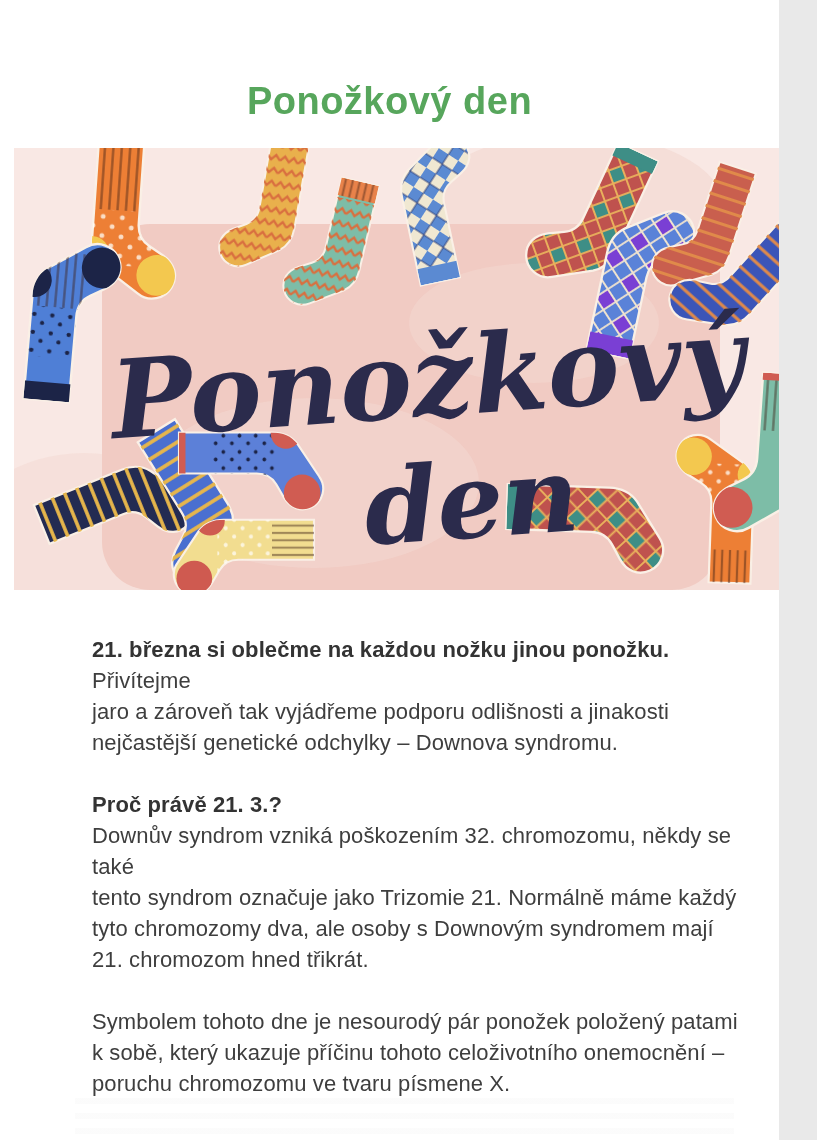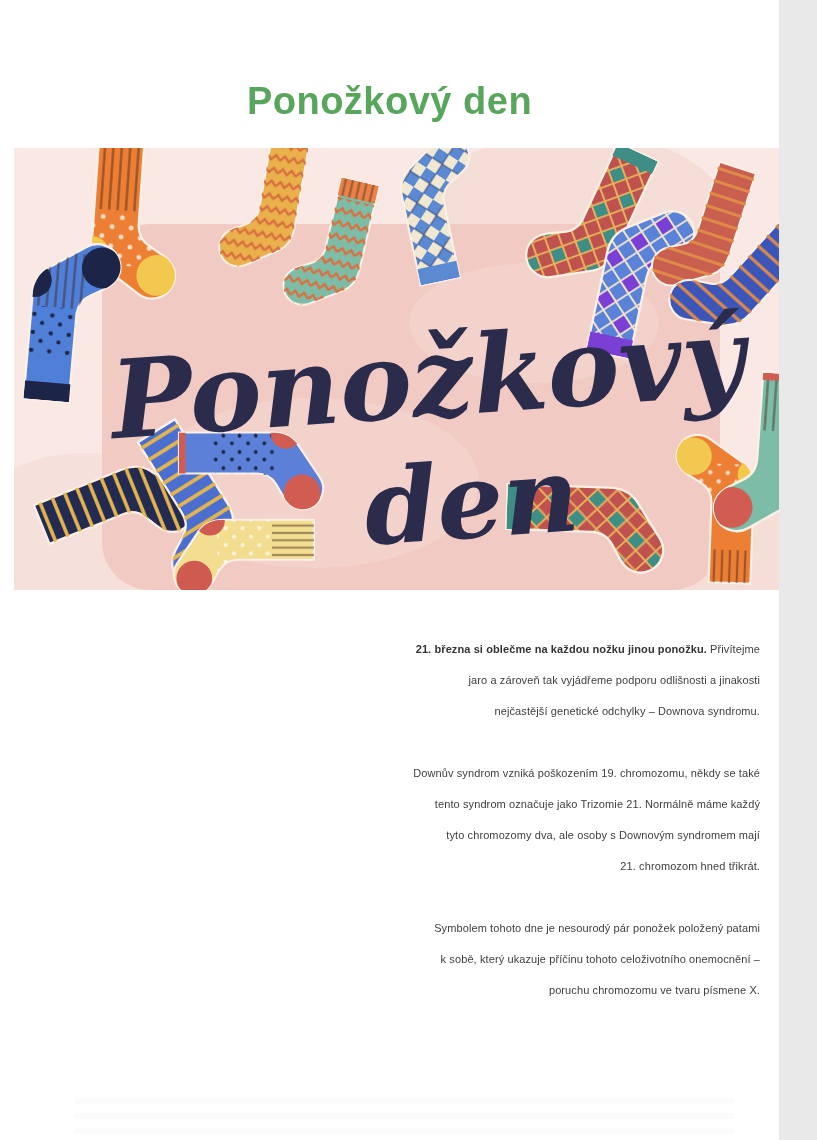--- a/index.html
+++ b/index.html
@@ -23,23 +23,22 @@
   }
   .banner svg{display:block;width:789px;height:442px;}
   .sockbody{stroke:#faf0e6;stroke-width:2;}
   .script-text{
     font-family:"DejaVu Serif",serif;
     font-style:italic;font-weight:bold;
     fill:#2b2b4c;
   }
   .content{
     position:absolute;left:92px;top:634px;width:668px;
-    font-size:11px;line-height:31px;color:#3e3e3e;
+    font-size:22px;line-height:31px;color:#3e3e3e;
     letter-spacing:.1px;
-    text-align:right;
   }
   .content p{margin:0;}
   .content p + p{margin-top:31px;}
   .content strong{font-weight:700;color:#333333;}
   .hd{display:block;}
   .lines{white-space:pre-line;}
   .ghost{
     position:absolute;left:75px;right:45px;top:1096px;height:38px;
     background:repeating-linear-gradient(0deg,#f3f3f3 0 6px,#ffffff 6px 15px);
     opacity:.3;
@@ -244,21 +243,21 @@
         <text class="script-text" x="455" y="392" font-size="104" text-anchor="middle">den</text>
       </g>
     </svg>
   </div>
 
   <div class="content">
     <p><strong>21. března si oblečme na každou nožku jinou ponožku.</strong> <span class="lines">Přivítejme
 jaro a zároveň tak vyjádřeme podporu odlišnosti a jinakosti
 nejčastější genetické odchylky – Downova syndromu.</span></p>
 
-    <p><span class="lines">Downův syndrom vzniká poškozením 19. chromozomu, někdy se také
+    <p><strong class="hd">Proč právě 21. 3.?</strong><span class="lines">Downův syndrom vzniká poškozením 32. chromozomu, někdy se také
 tento syndrom označuje jako Trizomie 21. Normálně máme každý
 tyto chromozomy dva, ale osoby s Downovým syndromem mají
 21. chromozom hned třikrát.</span></p>
 
     <p><span class="lines">Symbolem tohoto dne je nesourodý pár ponožek položený patami
 k sobě, který ukazuje příčinu tohoto celoživotního onemocnění –
 poruchu chromozomu ve tvaru písmene X.</span></p>
   </div>
 
   <div class="ghost"></div>

